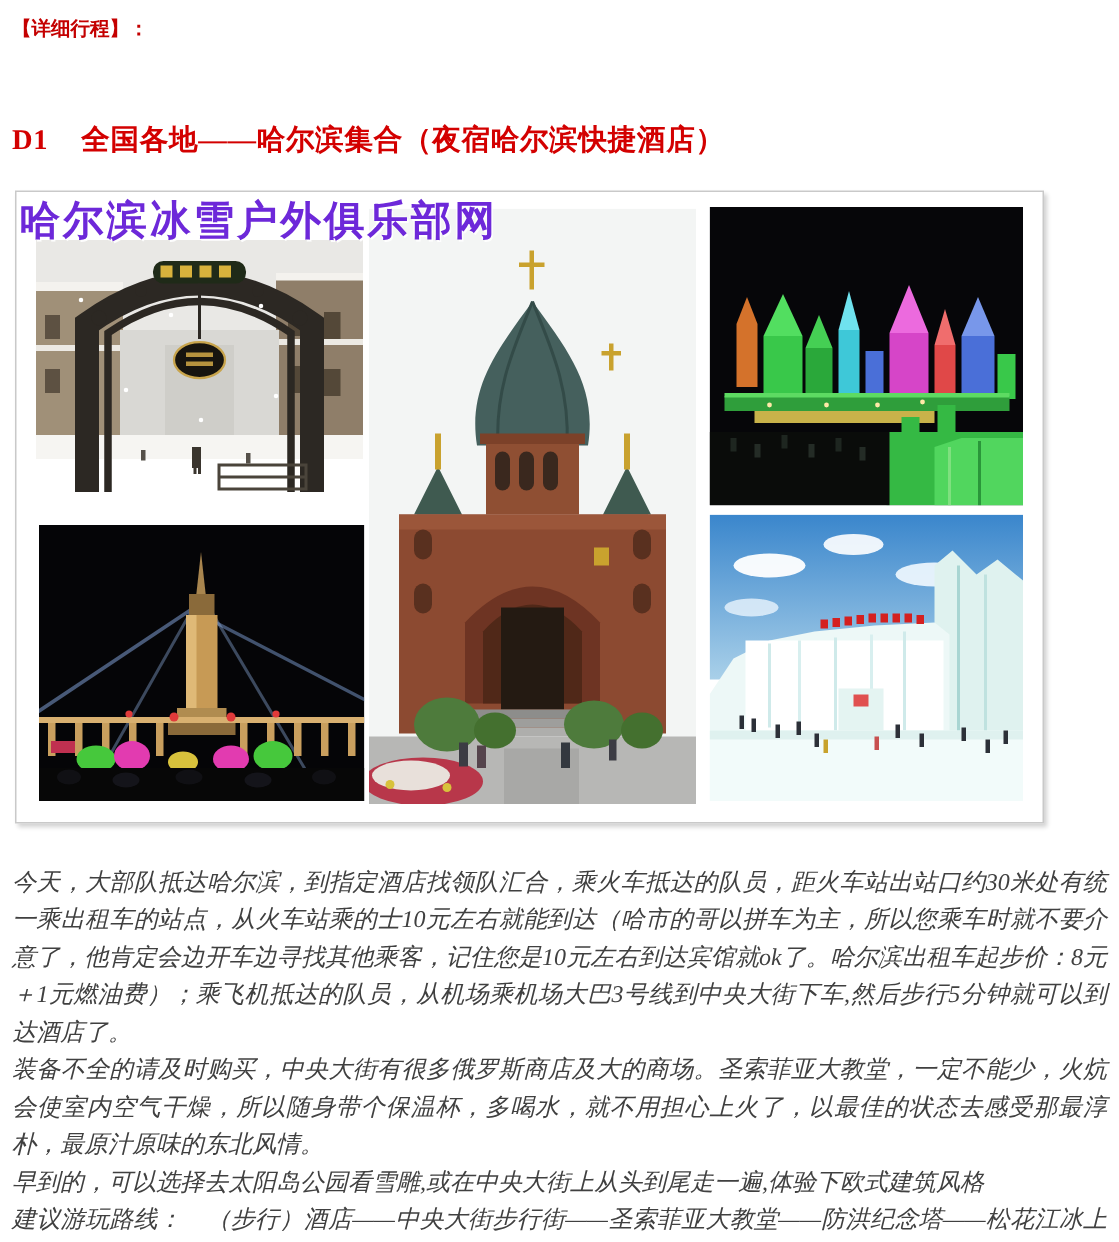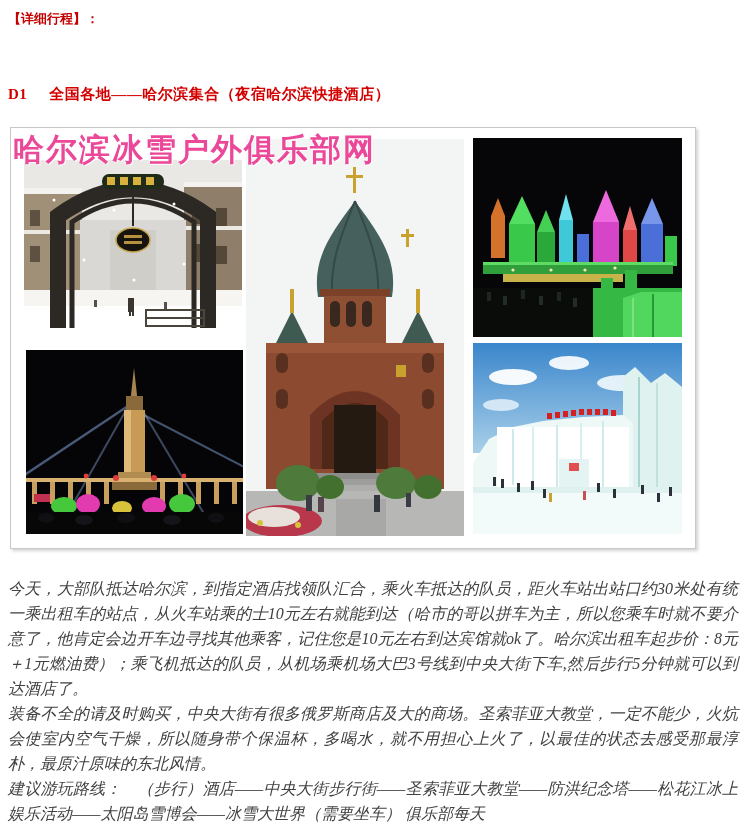--- a/index.html
+++ b/index.html
@@ -7,40 +7,40 @@
     width:746px;height:828px;overflow:hidden;position:relative;
     font-family:"Liberation Serif","DejaVu Serif",serif;
     color:#404040;
   }
   .page{padding:8px 8px 0 8px;}
   .doc-title{
     font-size:13px;font-weight:bold;color:#c40000;line-height:22px;
     font-family:"Liberation Serif","DejaVu Serif",serif;
   }
   .d1-heading{
-    margin-top:54px;font-size:15px;font-weight:bold;color:#d30000;line-height:20px;
+    margin-top:54px;font-size:19px;font-weight:bold;color:#d30000;line-height:20px;
     letter-spacing:0.5px;
   }
   .d1-heading .d1-label{margin-right:22px;}
   .collage{
     position:relative;margin:23px 0 0 2px;width:684px;height:420px;
     background:#ffffff;border:1px solid #c9c9c9;
     box-shadow:2px 2px 3px rgba(0,0,0,0.18);
   }
   .collage .photo{position:absolute;overflow:hidden;}
   .photo svg{display:block;width:100%;height:100%;}
   .ph-arch{left:13px;top:32px;width:218px;height:176px;}
   .ph-cathedral{left:235px;top:11px;width:218px;height:397px;}
   .ph-iceworld{left:462px;top:10px;width:209px;height:199px;}
   .ph-monument{left:15px;top:222px;width:217px;height:184px;}
   .ph-icewall{left:462px;top:215px;width:209px;height:191px;}
   .watermark{
     position:absolute;left:2px;top:1px;z-index:5;
     font-family:"Liberation Sans","DejaVu Sans",sans-serif;
-    font-size:31px;font-weight:bold;color:#ec4899;letter-spacing:2px;
+    font-size:27px;font-weight:bold;color:#6d28d9;letter-spacing:2px;
     text-shadow:1px 1px 0 rgba(255,255,255,0.9),-1px -1px 0 rgba(255,255,255,0.7);
     white-space:nowrap;
   }
   .body-text{
     margin-top:27px;width:730px;font-size:16px;line-height:25px;color:#404040;
     text-align:justify;
   }
   .body-text p{margin:0;padding:0;font-style:italic;}
 </style>
 </head>
@@ -296,16 +296,17 @@
         </g>
         <rect x="76" y="150" width="3" height="9" fill="#c8a22c"></rect>
         <rect x="110" y="148" width="3" height="9" fill="#c85050"></rect>
       </svg>
     </div>
   </div>
 
   <div class="body-text">
     <p>今天，大部队抵达哈尔滨，到指定酒店找领队汇合，乘火车抵达的队员，距火车站出站口约30米处有统一乘出租车的站点，从火车站乘的士10元左右就能到达（哈市的哥以拼车为主，所以您乘车时就不要介意了，他肯定会边开车边寻找其他乘客，记住您是10元左右到达宾馆就ok了。哈尔滨出租车起步价：8元＋1元燃油费）；乘飞机抵达的队员，从机场乘机场大巴3号线到中央大街下车,然后步行5分钟就可以到达酒店了。</p>
     <p>装备不全的请及时购买，中央大街有很多俄罗斯商店及大的商场。圣索菲亚大教堂，一定不能少，火炕会使室内空气干燥，所以随身带个保温杯，多喝水，就不用担心上火了，以最佳的状态去感受那最淳朴，最原汁原味的东北风情。</p>
+    <p>早到的，可以选择去太阳岛公园看雪雕,或在中央大街上从头到尾走一遍,体验下欧式建筑风格</p>
     <p><span>建议游玩路线：　（步行）酒店——中央大街步行街——圣索菲亚大教堂——防洪纪念塔——松花江冰上娱乐活动——太阳岛雪博会——冰雪大世界（需要坐车） 俱乐部每天</span></p>
   </div>
 
 </div>
 
 </body></html>

